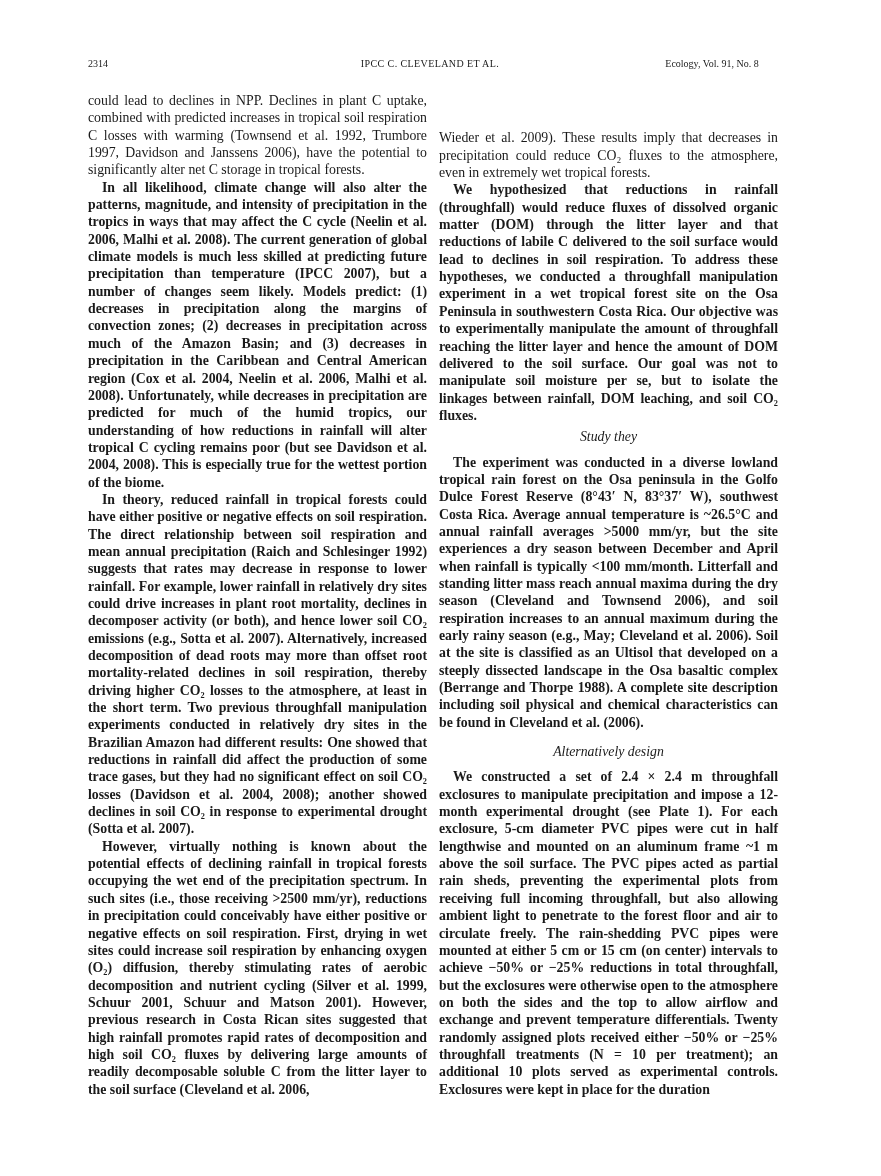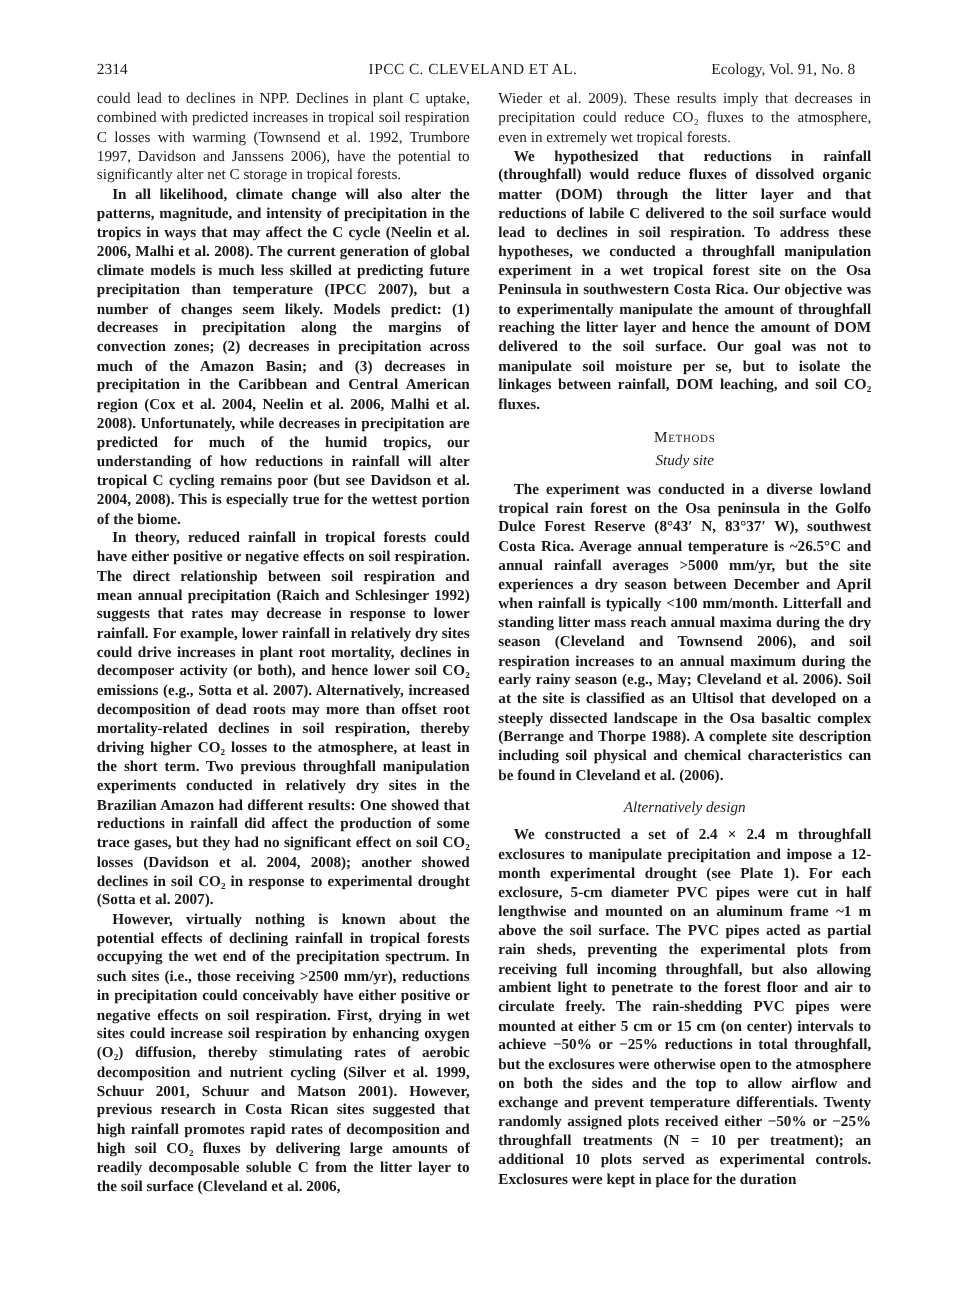--- a/index.html
+++ b/index.html
@@ -18,40 +18,41 @@
   .page {
     position: absolute;
     left: 88px;
     top: 56px;
     width: 704px;
   }
   .running-header {
     display: flex;
     justify-content: space-between;
     align-items: baseline;
-    font-size: 14px;
+    font-size: 10px;
     line-height: 15px;
   }
   .running-header .page-num {
     width: 140px;
     text-align: left;
   }
   .running-header .running-title {
     flex: 1;
     text-align: center;
     letter-spacing: 0.4px;
   }
   .running-header .journal-info {
     width: 160px;
     text-align: center;
   }
   .columns {
-    margin-top: 10px;
+    margin-top: 21px;
     display: flex;
-    gap: 26px;
+    gap: 12px;
+    align-items: flex-end;
   }
   .col {
     width: 339px;
     text-align: justify;
     font-size: 13.8px;
     line-height: 17.35px;
     hyphens: auto;
   }
   .col p {
     margin: 0;
@@ -96,22 +97,21 @@
       <p>could lead to declines in NPP. Declines in plant C uptake, combined with predicted increases in tropical soil respiration C losses with warming (Townsend et al. 1992, Trumbore 1997, Davidson and Janssens 2006), have the potential to significantly alter net C storage in tropical forests.</p>
       <p class="indent">In all likelihood, climate change will also alter the patterns, magnitude, and intensity of precipitation in the tropics in ways that may affect the C cycle (Neelin et al. 2006, Malhi et al. 2008). The current generation of global climate models is much less skilled at predicting future precipitation than temperature (IPCC 2007), but a number of changes seem likely. Models predict: (1) decreases in precipitation along the margins of convection zones; (2) decreases in precipitation across much of the Amazon Basin; and (3) decreases in precipitation in the Caribbean and Central American region (Cox et al. 2004, Neelin et al. 2006, Malhi et al. 2008). Unfortunately, while decreases in precipitation are predicted for much of the humid tropics, our understanding of how reductions in rainfall will alter tropical C cycling remains poor (but see Davidson et al. 2004, 2008). This is especially true for the wettest portion of the biome.</p>
       <p class="indent">In theory, reduced rainfall in tropical forests could have either positive or negative effects on soil respiration. The direct relationship between soil respiration and mean annual precipitation (Raich and Schlesinger 1992) suggests that rates may decrease in response to lower rainfall. For example, lower rainfall in relatively dry sites could drive increases in plant root mortality, declines in decomposer activity (or both), and hence lower soil CO₂ emissions (e.g., Sotta et al. 2007). Alternatively, increased decomposition of dead roots may more than offset root mortality-related declines in soil respiration, thereby driving higher CO₂ losses to the atmosphere, at least in the short term. Two previous throughfall manipulation experiments conducted in relatively dry sites in the Brazilian Amazon had different results: One showed that reductions in rainfall did affect the production of some trace gases, but they had no significant effect on soil CO₂ losses (Davidson et al. 2004, 2008); another showed declines in soil CO₂ in response to experimental drought (Sotta et al. 2007).</p>
       <p class="indent">However, virtually nothing is known about the potential effects of declining rainfall in tropical forests occupying the wet end of the precipitation spectrum. In such sites (i.e., those receiving &gt;2500 mm/yr), reductions in precipitation could conceivably have either positive or negative effects on soil respiration. First, drying in wet sites could increase soil respiration by enhancing oxygen (O₂) diffusion, thereby stimulating rates of aerobic decomposition and nutrient cycling (Silver et al. 1999, Schuur 2001, Schuur and Matson 2001). However, previous research in Costa Rican sites suggested that high rainfall promotes rapid rates of decomposition and high soil CO₂ fluxes by delivering large amounts of readily decomposable soluble C from the litter layer to the soil surface (Cleveland et al. 2006,</p>
     </div>
 
     <div class="col">
       <p>Wieder et al. 2009). These results imply that decreases in precipitation could reduce CO₂ fluxes to the atmosphere, even in extremely wet tropical forests.</p>
       <p class="indent">We hypothesized that reductions in rainfall (throughfall) would reduce fluxes of dissolved organic matter (DOM) through the litter layer and that reductions of labile C delivered to the soil surface would lead to declines in soil respiration. To address these hypotheses, we conducted a throughfall manipulation experiment in a wet tropical forest site on the Osa Peninsula in southwestern Costa Rica. Our objective was to experimentally manipulate the amount of throughfall reaching the litter layer and hence the amount of DOM delivered to the soil surface. Our goal was not to manipulate soil moisture per se, but to isolate the linkages between rainfall, DOM leaching, and soil CO₂ fluxes.</p>
 
-      <h2 class="sec-heading">Methods</h2>
-      <h3 class="sub-heading">Study site</h3>
+      <h3 class="sub-heading">Study they</h3>
 
       <p class="indent">The experiment was conducted in a diverse lowland tropical rain forest on the Osa peninsula in the Golfo Dulce Forest Reserve (8°43′ N, 83°37′ W), southwest Costa Rica. Average annual temperature is ~26.5°C and annual rainfall averages &gt;5000 mm/yr, but the site experiences a dry season between December and April when rainfall is typically &lt;100 mm/month. Litterfall and standing litter mass reach annual maxima during the dry season (Cleveland and Townsend 2006), and soil respiration increases to an annual maximum during the early rainy season (e.g., May; Cleveland et al. 2006). Soil at the site is classified as an Ultisol that developed on a steeply dissected landscape in the Osa basaltic complex (Berrange and Thorpe 1988). A complete site description including soil physical and chemical characteristics can be found in Cleveland et al. (2006).</p>
 
       <h3 class="sub-heading design">Alternatively design</h3>
 
       <p class="indent">We constructed a set of 2.4 × 2.4 m throughfall exclosures to manipulate precipitation and impose a 12-month experimental drought (see Plate 1). For each exclosure, 5-cm diameter PVC pipes were cut in half lengthwise and mounted on an aluminum frame ~1 m above the soil surface. The PVC pipes acted as partial rain sheds, preventing the experimental plots from receiving full incoming throughfall, but also allowing ambient light to penetrate to the forest floor and air to circulate freely. The rain-shedding PVC pipes were mounted at either 5 cm or 15 cm (on center) intervals to achieve −50% or −25% reductions in total throughfall, but the exclosures were otherwise open to the atmosphere on both the sides and the top to allow airflow and exchange and prevent temperature differentials. Twenty randomly assigned plots received either −50% or −25% throughfall treatments (N = 10 per treatment); an additional 10 plots served as experimental controls. Exclosures were kept in place for the duration</p>
     </div>
 
   </div>
 </div>

